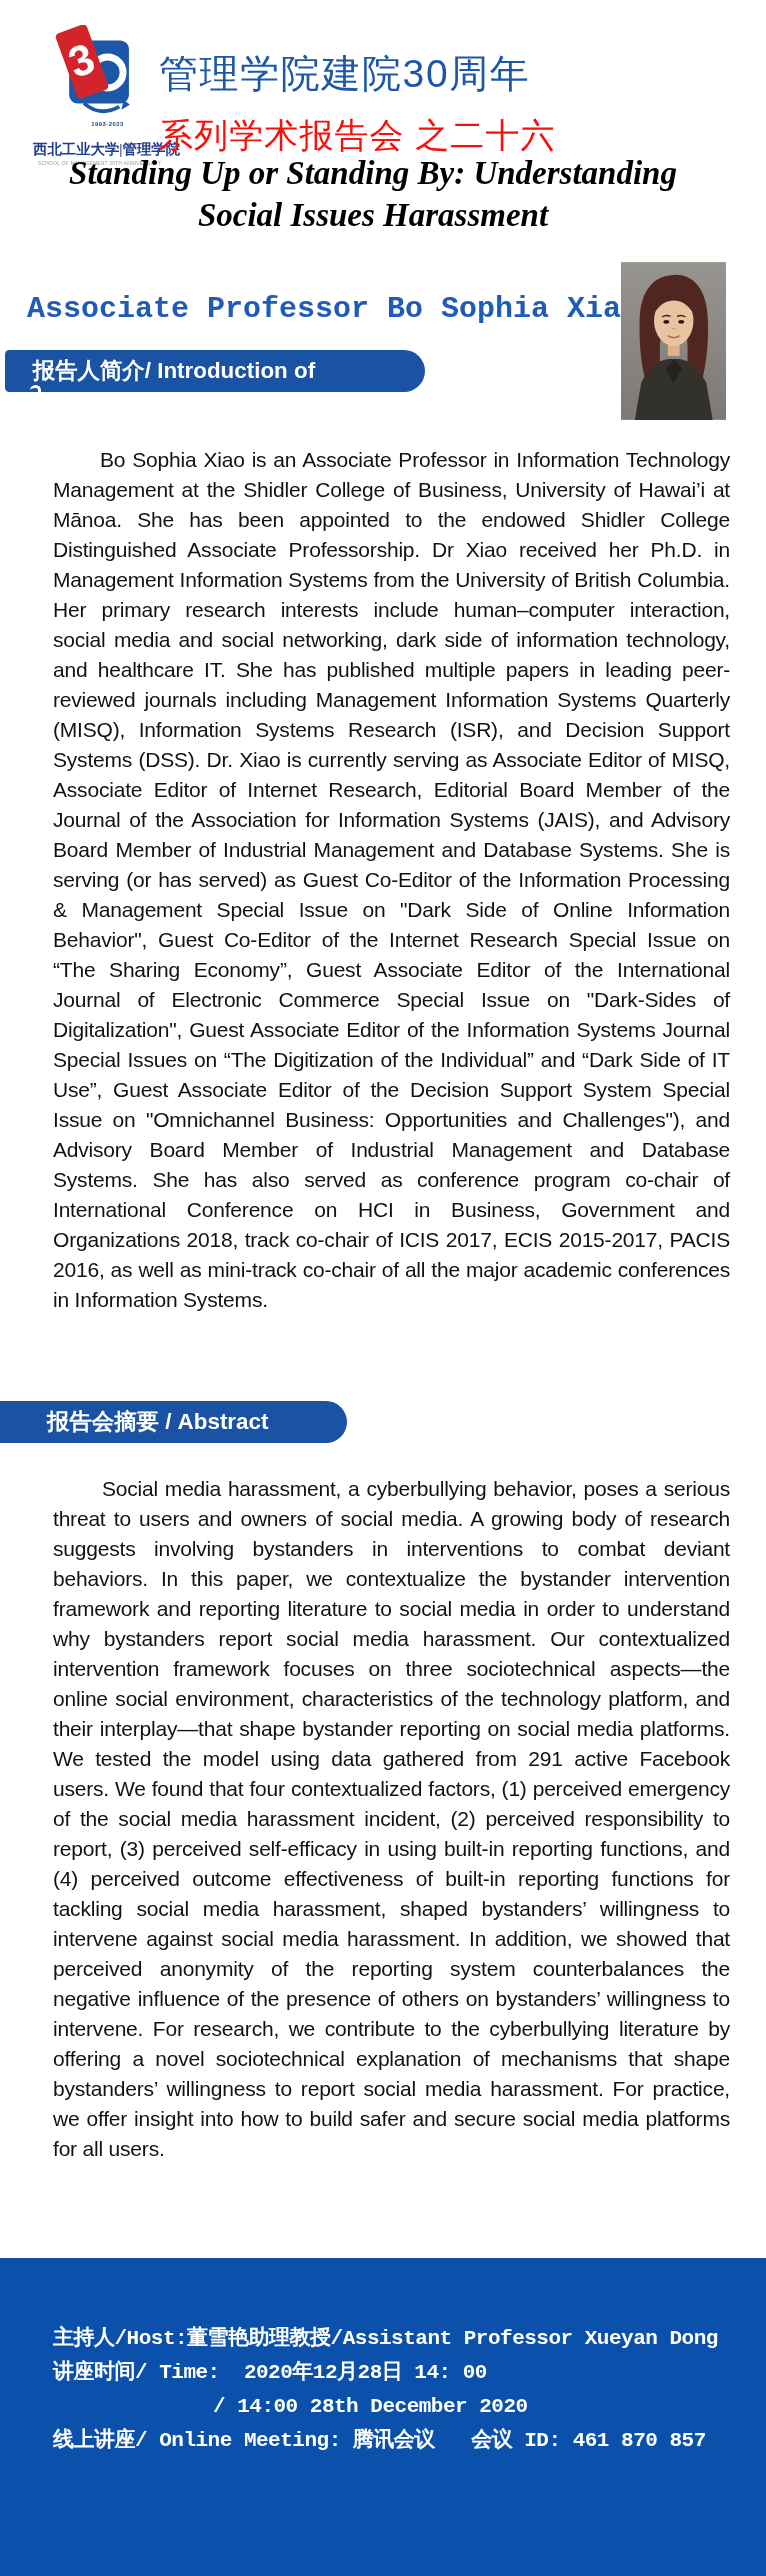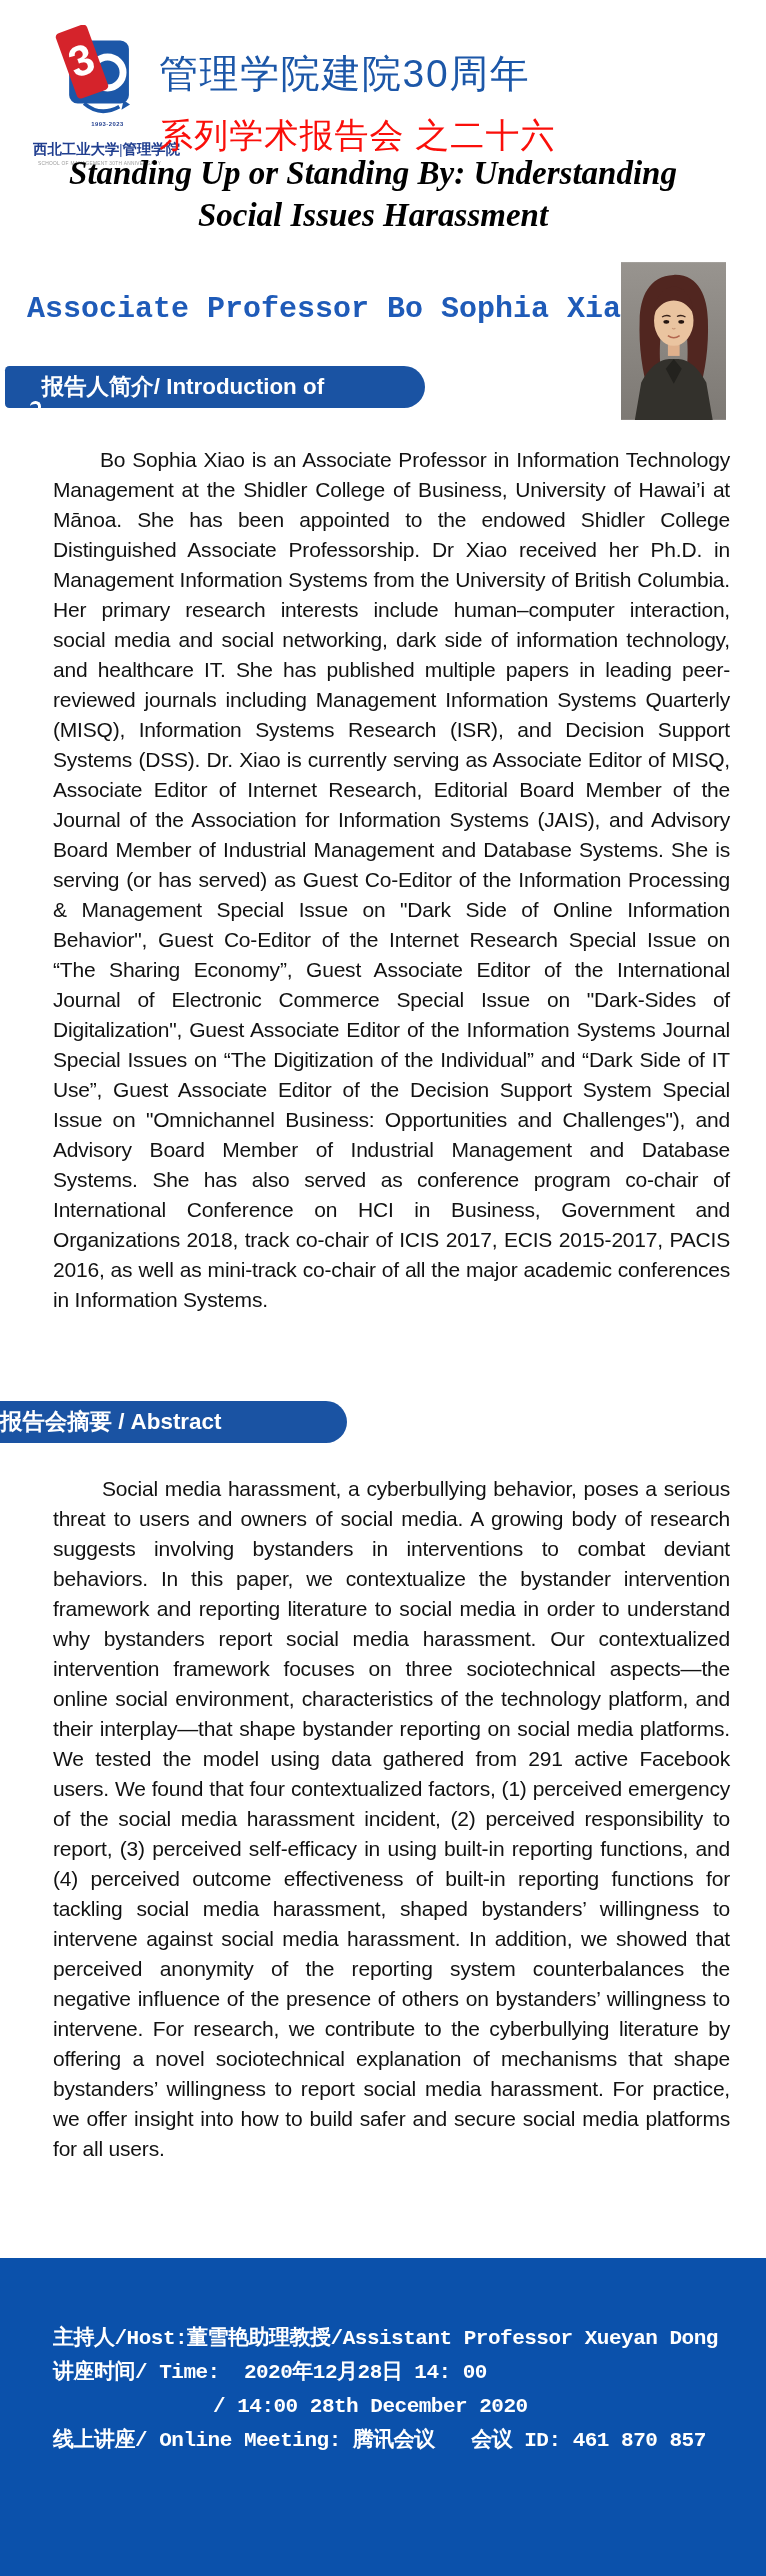--- a/index.html
+++ b/index.html
@@ -32,22 +32,22 @@
                 font-family:Liberation Mono, monospace;font-weight:bold;font-size:30px;
                 color:var(--name_blue);}
 
   
   .photo{position:absolute;left:621px;top:262px;width:105px;height:158px;overflow:hidden;}
 
   
   .banner{position:absolute;height:42px;background:var(--banner_bg);color:#fff;
           font-size:22.4px;font-weight:bold;line-height:42px;white-space:nowrap;
           overflow:hidden;}
-  .banner-intro{left:4.8px;top:366px;width:420px;border-radius:4.3px 21px 21px 4.3px;padding-left:37px;}
-  .banner-abstract{left:0;top:1401px;width:347px;border-radius:0 21px 21px 0;}
+  .banner-intro{left:4.8px;top:350px;width:420px;border-radius:4.3px 21px 21px 4.3px;padding-left:28px;}
+  .banner-abstract{left:0;top:1401px;width:347px;border-radius:0 21px 21px 0;padding-left:47px;}
   .clip-frag{position:absolute;left:25.6px;top:35px;width:10.7px;height:10.7px;
              border:3.2px solid #fff;border-bottom:none;border-left:none;border-radius:50%;}
 
   
   .para{position:absolute;left:53px;width:677px;text-align:justify;color:#121212;
         font-size:21px;letter-spacing:-0.2px;}
   .para-intro{top:445px;line-height:30px;text-indent:47px;height:916px;}
   .para-abstract{top:1474px;line-height:30px;text-indent:49px;height:722px;}
 
   

